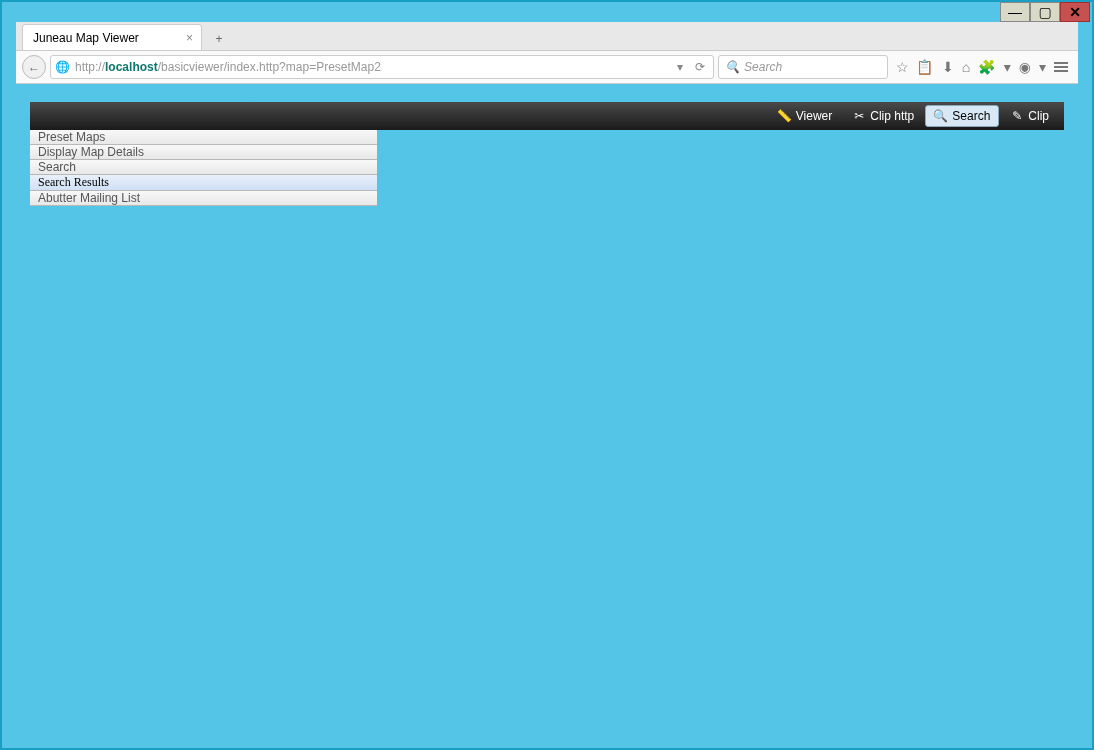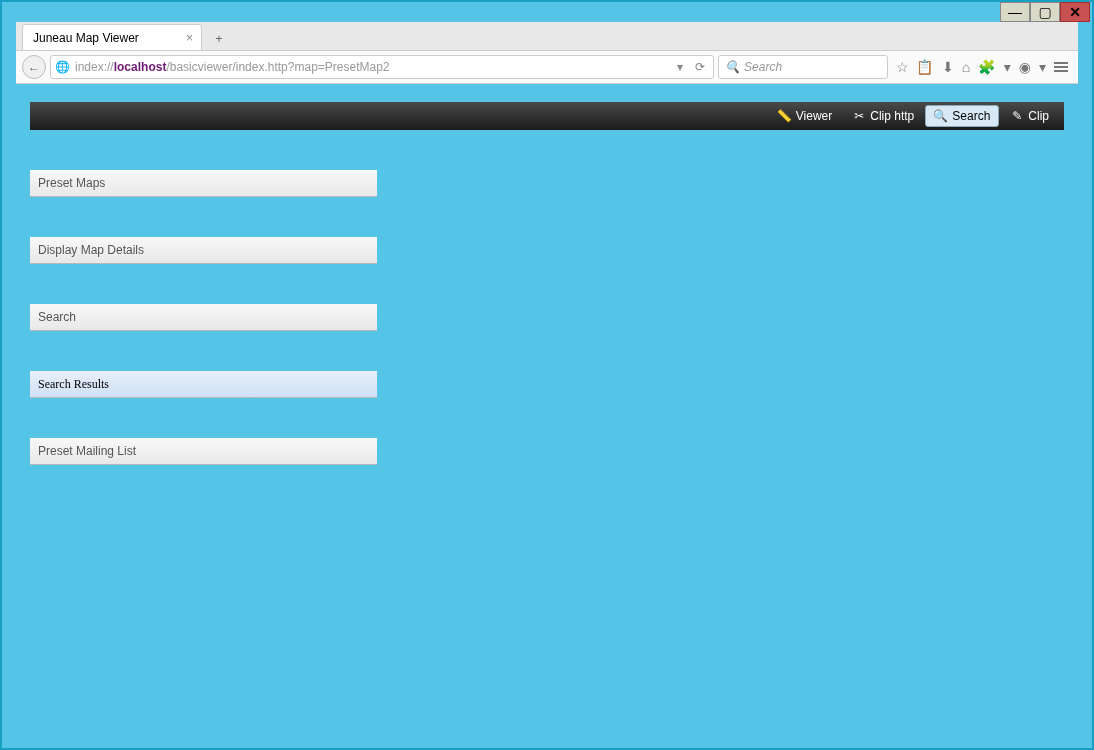--- a/index.html
+++ b/index.html
@@ -17,36 +17,36 @@
 .tab { height: 26px; background: #fff; border: 1px solid #ccc; border-bottom: none; border-radius: 4px 4px 0 0; padding: 0 28px 0 10px; display: flex; align-items: center; position: relative; min-width: 180px; }
 .tab-close { position: absolute; right: 8px; color: #888; }
 .tab-new { width: 26px; height: 22px; display: flex; align-items: center; justify-content: center; color: #666; margin-left: 4px; }
 
 .addrbar { height: 34px; background: #fafafa; border-top: 1px solid #ccc; border-bottom: 1px solid #ccc; display: flex; align-items: center; padding: 0 6px; gap: 4px; }
 .addr-btn { width: 24px; height: 24px; display: flex; align-items: center; justify-content: center; color: #666; border-radius: 3px; }
 .nav-back { border: 1px solid #bbb; border-radius: 50%; background: #f0f0f0; }
 .url-input { flex: 1; height: 24px; border: 1px solid #ccc; border-radius: 3px; padding: 0 60px 0 24px; background: #fff; position: relative; display: flex; align-items: center; color: #999; }
 .url-input .globe { position: absolute; left: 4px; }
 .url-text { color: #999; }
-.url-text b { color: #701a75; font-weight: bold; }
+.url-text b { color: #0f766e; font-weight: bold; }
 .search-input-bar { width: 170px; height: 24px; border: 1px solid #ccc; border-radius: 3px; padding: 0 6px; background: #fff; display: flex; align-items: center; color: #999; font-style: italic; gap: 4px; }
 .toolbar-icons { display: flex; gap: 8px; align-items: center; padding: 0 4px; }
 .toolbar-icons .ico { color: #777; font-size: 14px; cursor: pointer; }
 .hamburger { display: flex; flex-direction: column; gap: 2px; width: 14px; }
 .hamburger span { height: 2px; background: #777; }
 
 .app-area { position: absolute; top: 80px; left: 14px; right: 14px; bottom: 10px; background: #fff; }
 .app-toolbar { height: 28px; background: linear-gradient(#4a4a4a, #1a1a1a); display: flex; justify-content: flex-end; align-items: center; padding: 0 6px; gap: 2px; }
 .tool-btn { height: 22px; padding: 0 8px; display: flex; align-items: center; gap: 4px; color: #fff; font-size: 12px; border: 1px solid transparent; border-radius: 3px; cursor: pointer; }
 .tool-btn.active { background: #d8e8f5; color: #000; border-color: #8ab; }
 .tool-icon { width: 14px; height: 14px; display: inline-flex; align-items: center; justify-content: center; }
 
 .main-content { position: absolute; top: 28px; left: 0; right: 0; bottom: 0; display: flex; }
 .sidebar { width: 348px; border-right: 1px solid #999; display: flex; flex-direction: column; background: #fff; }
-.accordion-item { height: 27px; background: linear-gradient(#f8f8f8, #e8e8e8); border-bottom: 1px solid #b8b8b8; display: flex; align-items: center; padding: 6px 8px; color: #555; cursor: pointer; margin-top: 40px; }
+.accordion-item { height: 27px; background: linear-gradient(#f8f8f8, #e8e8e8); border-bottom: 1px solid #b8b8b8; display: flex; align-items: center; padding: 0 8px; color: #555; cursor: pointer; }
 .accordion-item.active { background: linear-gradient(#e8f0fa, #d0e0f5); color: #000; font-family: Liberation Serif, serif; }
 .accordion-content { flex: 1; overflow: hidden; display: flex; flex-direction: column; }
 .grid-body { flex: 1; overflow-y: scroll; overflow-x: hidden; position: relative; }
 
 .map-area { flex: 1; position: relative; background: linear-gradient(135deg, #c8d8c0 0%, #a8c8e0 30%, #88b8d8 50%, #c8d0b8 70%, #d8d8c0 100%); overflow: hidden; }
 </style>
 </head>
 <body>
 
 <div class="window-frame">
@@ -61,21 +61,21 @@
       <div class="tab">
         <span>Juneau Map Viewer</span>
         <span class="tab-close">×</span>
       </div>
       <div class="tab-new">+</div>
     </div>
     <div class="addrbar">
       <div class="addr-btn nav-back">←</div>
       <div class="url-input">
         <span class="globe">🌐</span>
-        <span class="url-text"><span>index://</span><b>localhost</b><span>/basicviewer/index.http?map=PresetMap2</span></span>
+        <span class="url-text"><span>http://</span><b>localhost</b><span>/basicviewer/index.http?map=PresetMap2</span></span>
         <span style="position:absolute;right:30px;color:#888">▾</span>
         <span style="position:absolute;right:8px;color:#888">⟳</span>
       </div>
       <div class="search-input-bar">
         <span>🔍</span>
         <span>Search</span>
       </div>
       <div class="toolbar-icons">
         <span class="ico">☆</span>
         <span class="ico">📋</span>
@@ -117,21 +117,21 @@
         <div class="sidebar">
           <div class="accordion-item">Preset Maps</div>
           <div class="accordion-item">Display Map Details</div>
           <div class="accordion-item">Search</div>
           <div class="accordion-item active">Search Results</div>
           <div class="accordion-content">
 
             <div class="grid-body" id="grid-body"></div>
 
           </div>
-          <div class="accordion-item">Preset Mailing List</div>
+          <div class="accordion-item">Abutter Mailing List</div>
         </div>
 
         <div class="map-area">
           
           
           
 
           
 
           

